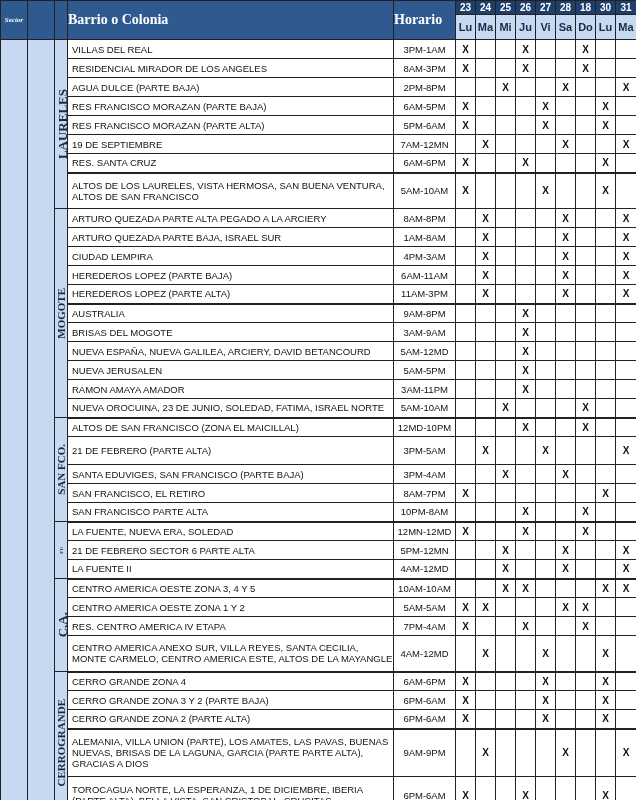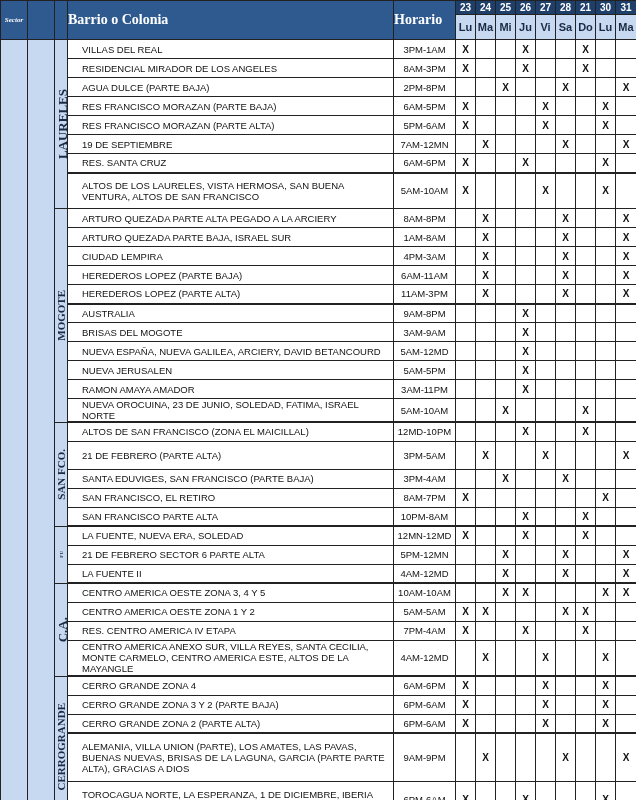--- a/index.html
+++ b/index.html
@@ -5,21 +5,21 @@
   html, body { margin:0; padding:0; background:#ffffff; }
   body { width:636px; height:800px; overflow:hidden; position:relative; font-family:"Liberation Sans", sans-serif; }
   table { border-collapse:collapse; table-layout:fixed; width:636px; position:absolute; left:0; top:0; }
   td, th { border:1px solid #222; padding:0; }
   .hdr { background:#2f5a8f; color:#fff; }
   .hdr-title { font-family:"Liberation Serif", serif; font-weight:bold; font-size:14px; text-align:left; }
   .hdr-sector { font-family:"Liberation Serif", serif; font-style:italic; font-weight:bold; font-size:7px; }
   .daynum { font-size:10px; font-weight:bold; text-align:center; color:#fff; background:#1f3f6b; height:13px; }
   .dayname { font-size:11px; font-weight:bold; text-align:center; color:#1a2a44; background:#c6d9f0; height:24px; }
   .sec { background:#c6d9f0; }
-  .name { font-size:9.5px; color:#111; padding-left:14px; line-height:11px; background:#fff; }
+  .name { font-size:9.5px; color:#111; padding-left:4px; line-height:11px; background:#fff; }
   .hor { font-size:9.5px; color:#111; text-align:center; background:#fff; }
   .day { font-size:10px; font-weight:bold; text-align:center; color:#111; background:#fff; }
   .vert { writing-mode:vertical-rl; transform:rotate(180deg); font-family:"Liberation Serif", serif; font-weight:bold; color:#1a2a44; white-space:nowrap; margin:0 auto; }
   .vert-big { font-size:13px; }
   .vert-med { font-size:11px; }
   .vert-small { font-size:5px; }
   .thick-top td.name, .thick-top td.hor, .thick-top td.day { border-top:2px solid #222; }
 </style>
 </head>
 <body>
@@ -47,21 +47,21 @@
       <th rowspan="2" class="hdr"></th>
       <th rowspan="2" class="hdr"></th>
       <th rowspan="2" class="hdr hdr-title">Barrio o Colonia</th>
       <th rowspan="2" class="hdr hdr-title">Horario</th>
       <th class="daynum">23</th>
       <th class="daynum">24</th>
       <th class="daynum">25</th>
       <th class="daynum">26</th>
       <th class="daynum">27</th>
       <th class="daynum">28</th>
-      <th class="daynum">21</th>
+      <th class="daynum">18</th>
       <th class="daynum">30</th>
       <th class="daynum">31</th>
     </tr>
     <tr>
       <th class="dayname">Lu</th>
       <th class="dayname">Ma</th>
       <th class="dayname">Mi</th>
       <th class="dayname">Ju</th>
       <th class="dayname">Vi</th>
       <th class="dayname">Sa</th>

